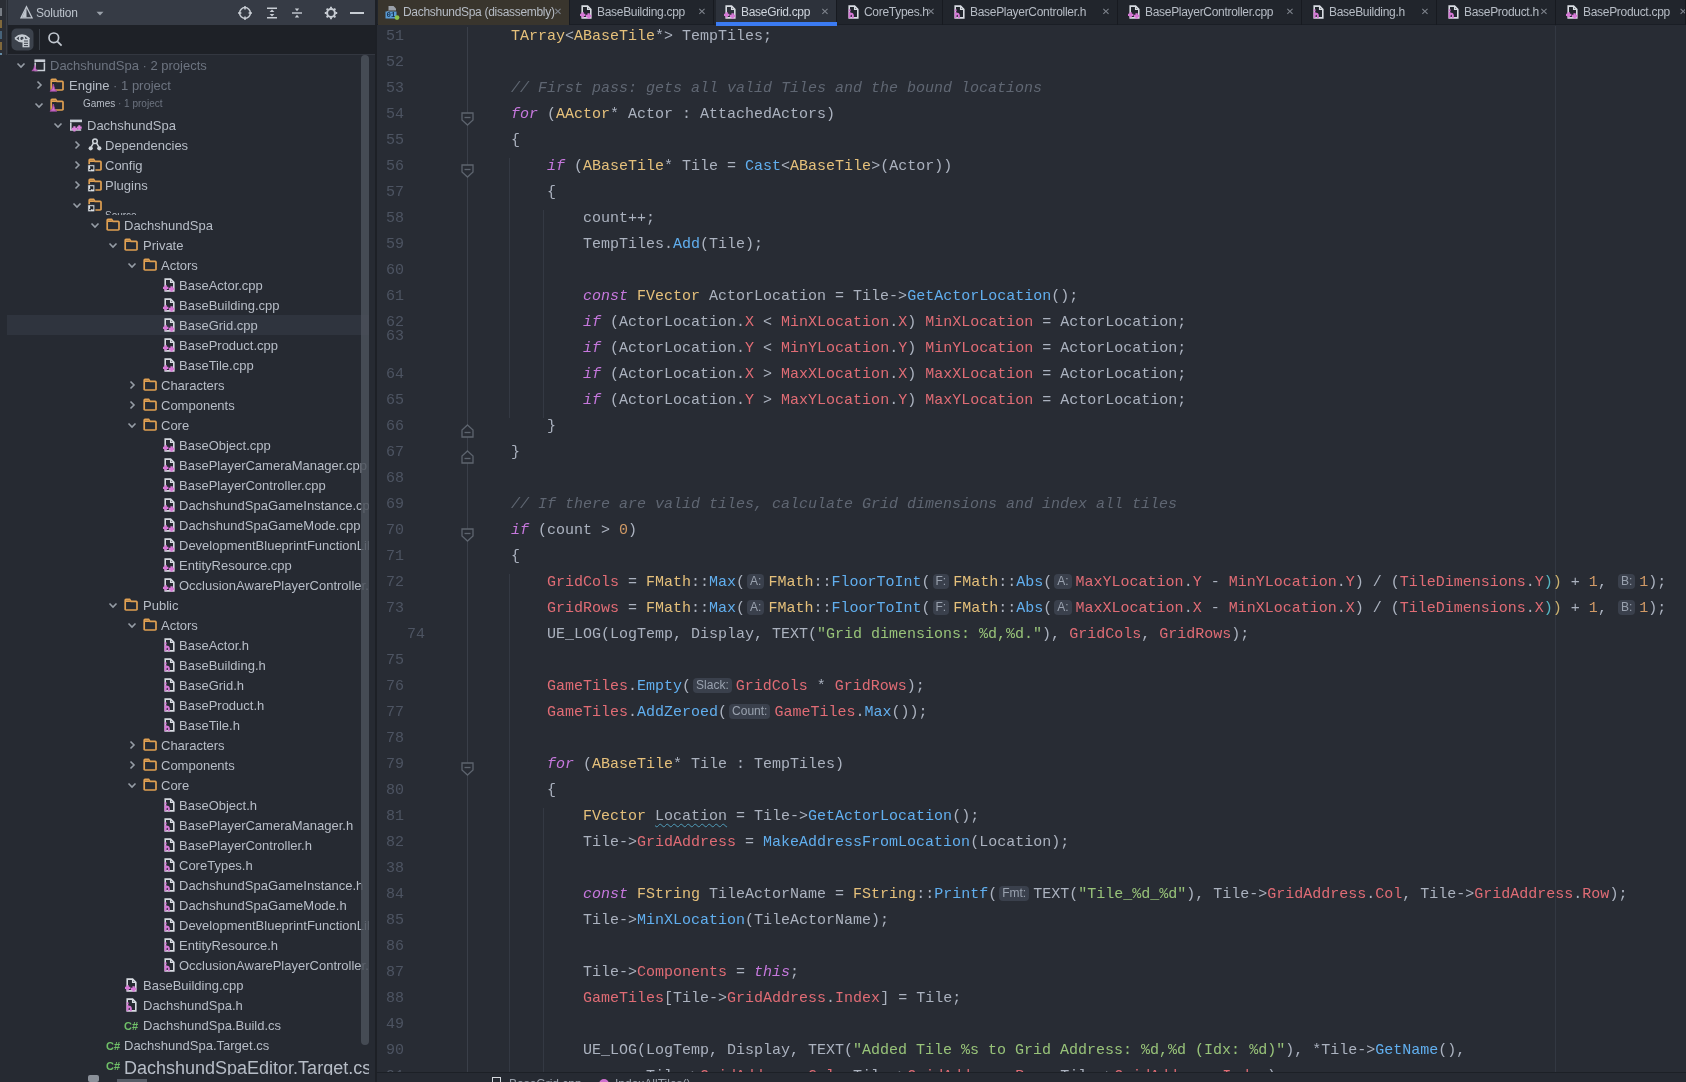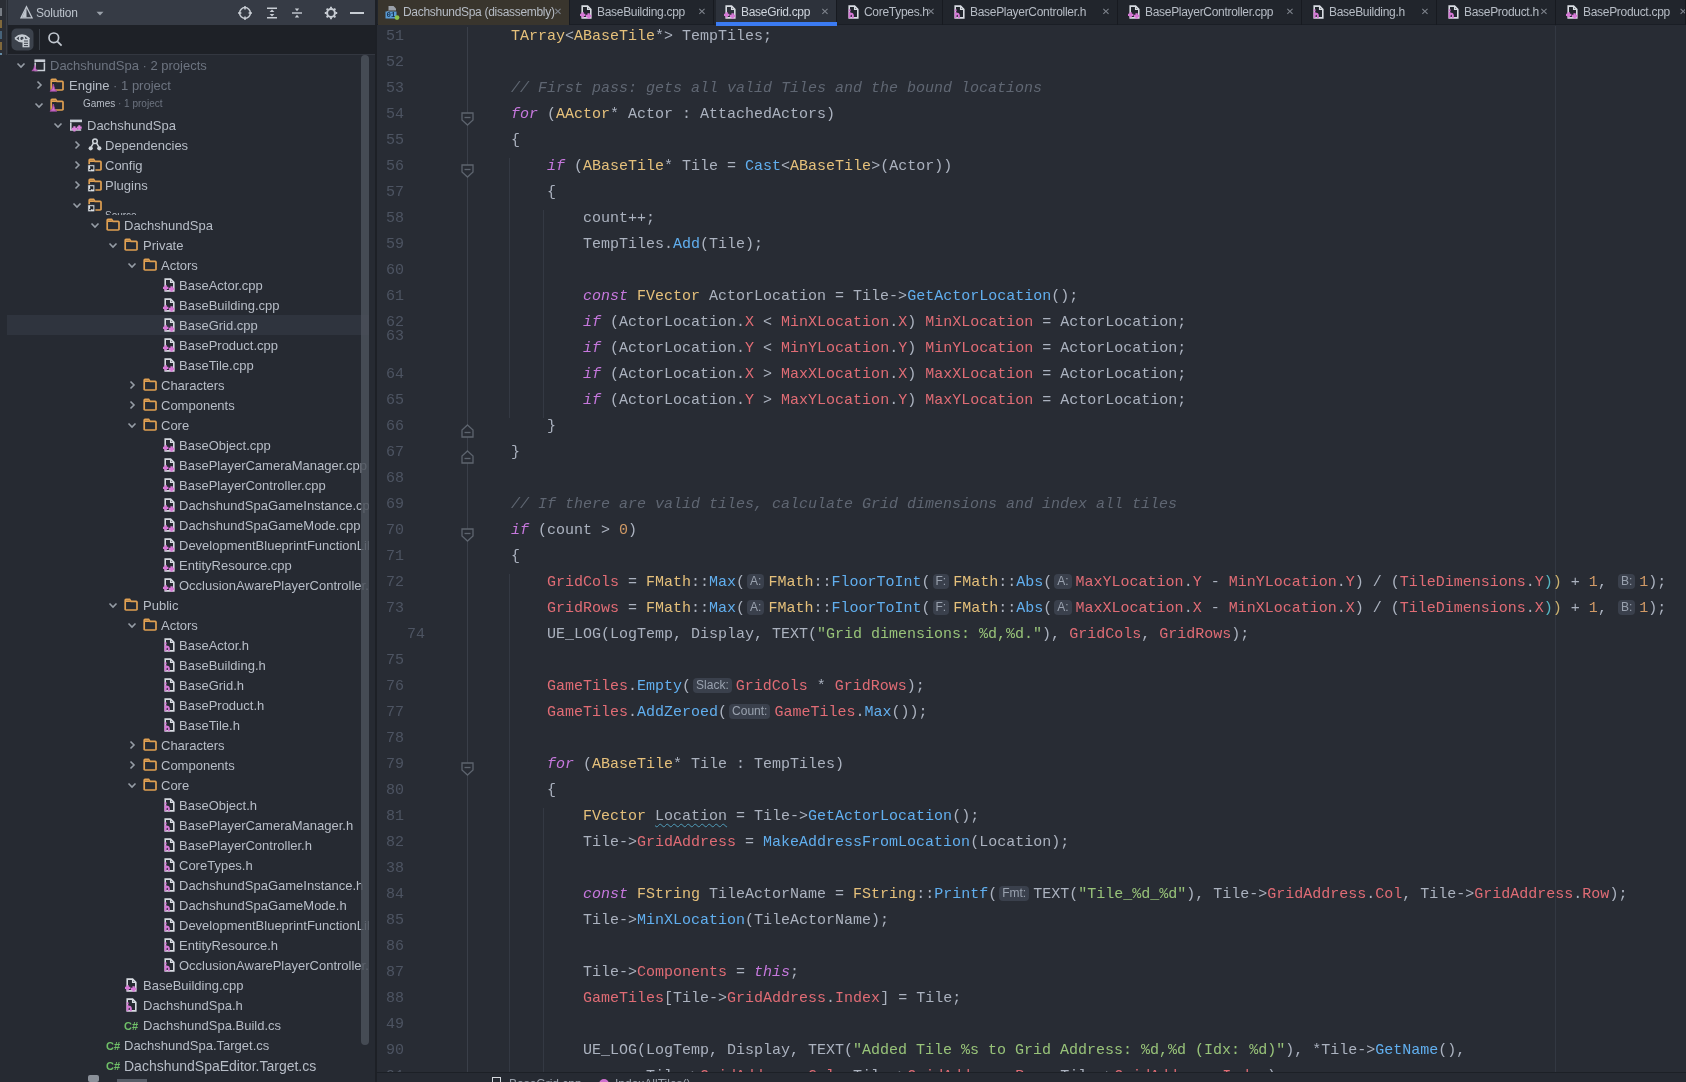--- a/index.html
+++ b/index.html
@@ -555,21 +555,21 @@
 <div style="position:absolute;left:7px;width:362px;top:1035px;height:20px;white-space:nowrap;overflow:hidden;">
     <span style="position:absolute;left:98px;top:2px;"><svg width="16" height="16" viewBox="0 0 16 16" style="">
         <text x="1" y="12.5" font-family="Liberation Sans" font-size="11" font-weight="bold" fill="#6fbf68">C#</text>
       </svg></span>
     <span style="position:absolute;left:117px;top:2.5px;font-size:13px;color:#b7bdc7;">DachshundSpa.Target.cs</span>
   </div>
 <div style="position:absolute;left:7px;width:362px;top:1055px;height:20px;white-space:nowrap;overflow:hidden;">
     <span style="position:absolute;left:98px;top:2px;"><svg width="16" height="16" viewBox="0 0 16 16" style="">
         <text x="1" y="12.5" font-family="Liberation Sans" font-size="11" font-weight="bold" fill="#6fbf68">C#</text>
       </svg></span>
-    <span style="position:absolute;left:117px;top:2.5px;font-size:14px;color:#b7bdc7;">DachshundSpaEditor.Target.cs</span>
+    <span style="position:absolute;left:117px;top:2.5px;font-size:18px;color:#b7bdc7;">DachshundSpaEditor.Target.cs</span>
   </div>
 <div style="position:absolute;left:88px;top:1075px;width:11px;height:7px;background:#8a9099;border-radius:2px;"></div>
 <div style="position:absolute;left:117px;top:1079px;width:30px;height:3px;background:#565c66;"></div>
 
 <div style="position:absolute;left:361px;top:55px;width:8px;height:990px;background:#4b515b;border-radius:4px;opacity:.85;"></div>
 
 <div style="position:absolute;left:375px;top:0;width:2px;height:1082px;background:#1d2026;"></div>
 
 <div style="position:absolute;left:377px;top:0;width:1309px;height:25px;background:#21252c;border-bottom:1px solid #1a1e25;"></div>
 <div style="position:absolute;left:378px;top:0;width:192px;height:25px;background:#39352d;overflow:hidden;border-right:1px solid #171a20;">

